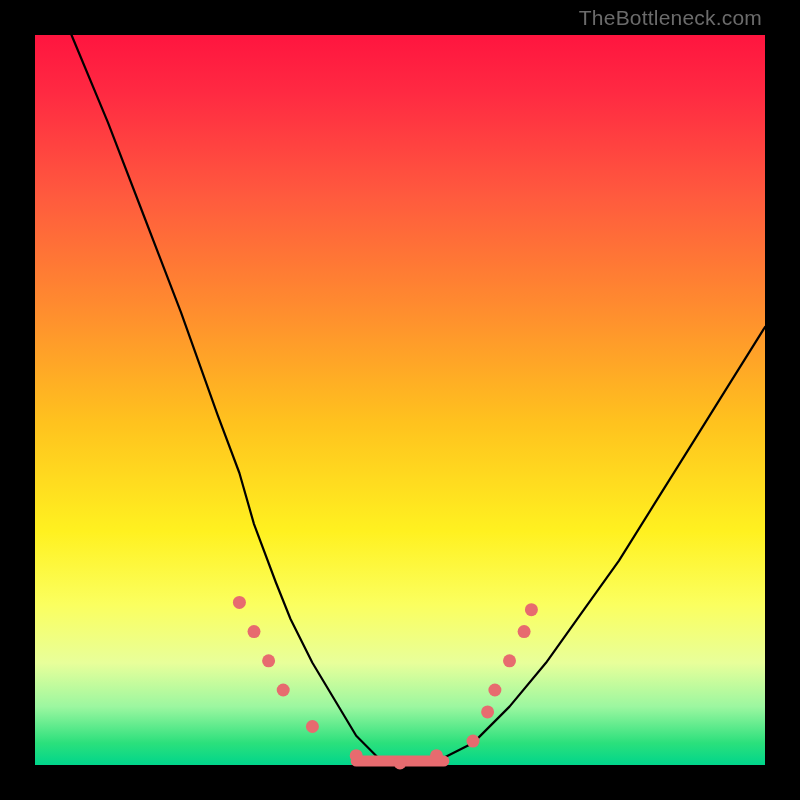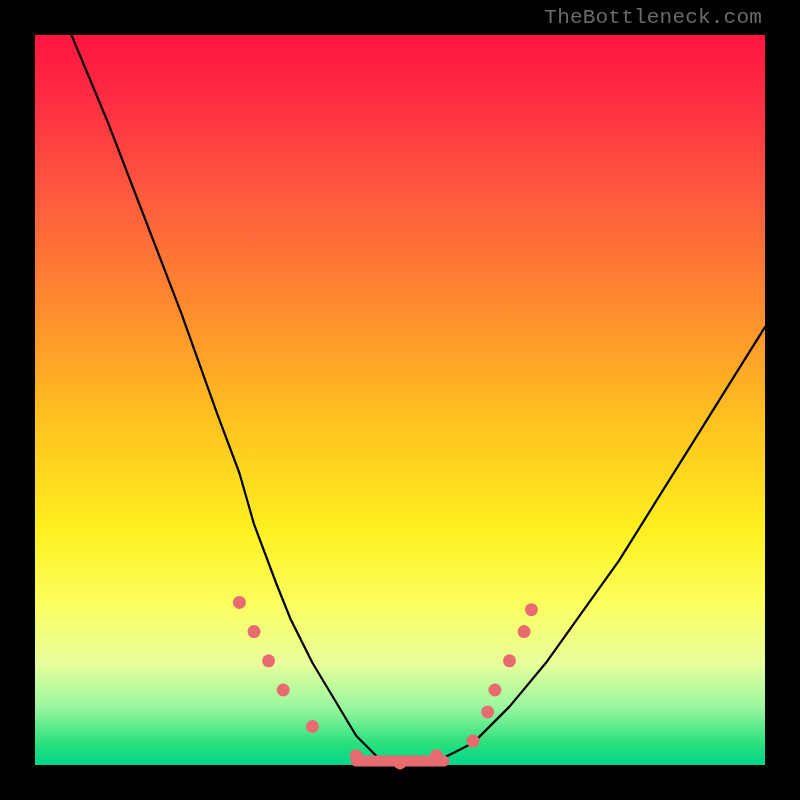--- a/index.html
+++ b/index.html
@@ -9,21 +9,20 @@
     height: 800px;
     background: #000;
     overflow: hidden;
     font-family: Arial, Helvetica, sans-serif;
   }
   .frame {
     position: relative;
     width: 800px;
     height: 800px;
     background: #000;
-    font-family: Liberation Mono, monospace;
   }
   .plot-area {
     position: absolute;
     left: 35px;
     top: 35px;
     width: 730px;
     height: 730px;
     
     background: linear-gradient(
       to bottom,

